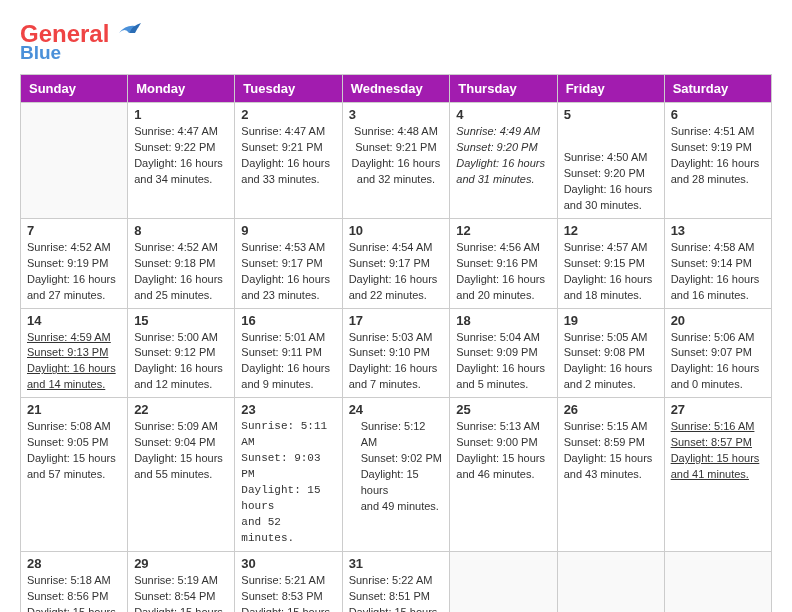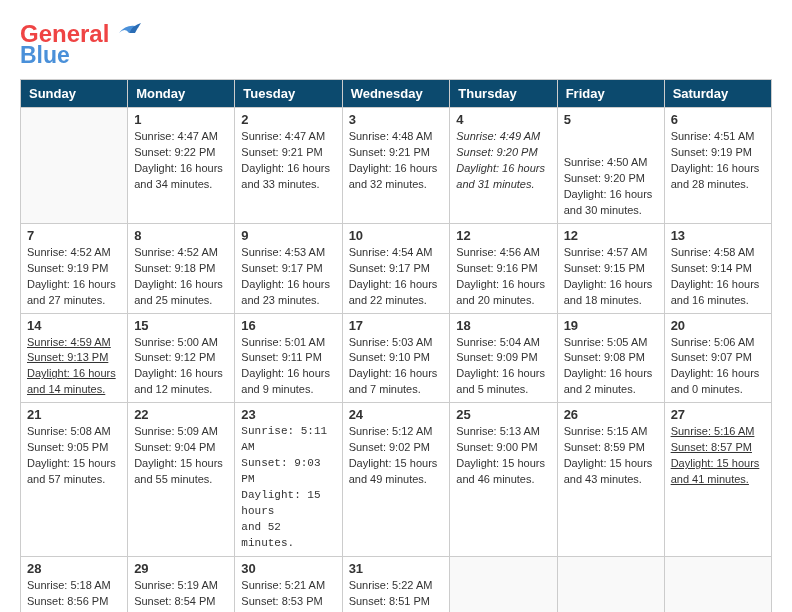--- a/index.html
+++ b/index.html
@@ -32,21 +32,21 @@
     .location {
       font-size: 18px;
       color: #333;
     }
     .calendar {
       width: 100%;
       border-collapse: collapse;
       font-size: 11px;
     }
     .calendar th {
-      background-color: #0c4a6e;
+      background-color: #a21caf;
       color: white;
       text-align: left;
       padding: 6px 8px;
       font-size: 13px;
       font-weight: bold;
       border: 1px solid #ccc;
     }
     .calendar td {
       border: 1px solid #ccc;
       vertical-align: top;
@@ -75,21 +75,21 @@
 
 <div class="header">
   <div class="logo">
     <div style="display:flex;align-items:center;">
       <span style="font-size:24px;font-weight:bold;color:#ef4444;">General</span>
       <svg width="32" height="22" viewBox="0 0 32 22" style="margin-left:2px;margin-top:-4px;">
         <path d="M8,12 Q16,2 28,6 Q20,8 18,12 Q14,6 8,12Z" fill="#4a90d9"></path>
         <path d="M18,12 Q22,4 30,2 Q26,8 24,12Z" fill="#2a6db5"></path>
       </svg>
     </div>
-    <span style="font-size:23px;font-weight:bold;color:#4a90d9;margin-top:-6px;">Blue</span>
+    <span style="font-size:19px;font-weight:bold;color:#4a90d9;margin-top:-6px;">Blue</span>
   </div>
   <div class="title-block">
     <div class="month-year"></div>
     <div class="location"></div>
   </div>
 </div>
 
 <table class="calendar">
   <thead>
     <tr>
@@ -114,21 +114,21 @@
         </td>
         <td>
           <div class="day-num">2</div>
           <div class="day-info" style="white-space: pre-line;">Sunrise: 4:47 AM
 Sunset: 9:21 PM
 Daylight: 16 hours
 and 33 minutes.</div>
         </td>
         <td>
           <div class="day-num">3</div>
-          <div class="day-info" style="white-space: pre-line;">Sunrise: 4:48 AM
+          <div class="day-info" style="white-space: pre-line; text-align: center;">Sunrise: 4:48 AM
 Sunset: 9:21 PM
 Daylight: 16 hours
 and 32 minutes.</div>
         </td>
         <td>
           <div class="day-num">4</div>
           <div class="day-info" style="white-space: pre-line; font-style: italic;">Sunrise: 4:49 AM
 Sunset: 9:20 PM
 Daylight: 16 hours
 and 31 minutes.</div>
@@ -267,21 +267,21 @@
         </td>
         <td>
           <div class="day-num">23</div>
           <div class="day-info" style="white-space: pre-line; font-family: Liberation Mono, monospace;">Sunrise: 5:11 AM
 Sunset: 9:03 PM
 Daylight: 15 hours
 and 52 minutes.</div>
         </td>
         <td>
           <div class="day-num">24</div>
-          <div class="day-info" style="white-space: pre-line;">Sunrise: 5:12 AM
+          <div class="day-info" style="white-space: pre-line; margin-left: 12px;">Sunrise: 5:12 AM
 Sunset: 9:02 PM
 Daylight: 15 hours
 and 49 minutes.</div>
         </td>
         <td>
           <div class="day-num">25</div>
           <div class="day-info" style="white-space: pre-line;">Sunrise: 5:13 AM
 Sunset: 9:00 PM
 Daylight: 15 hours
 and 46 minutes.</div>

